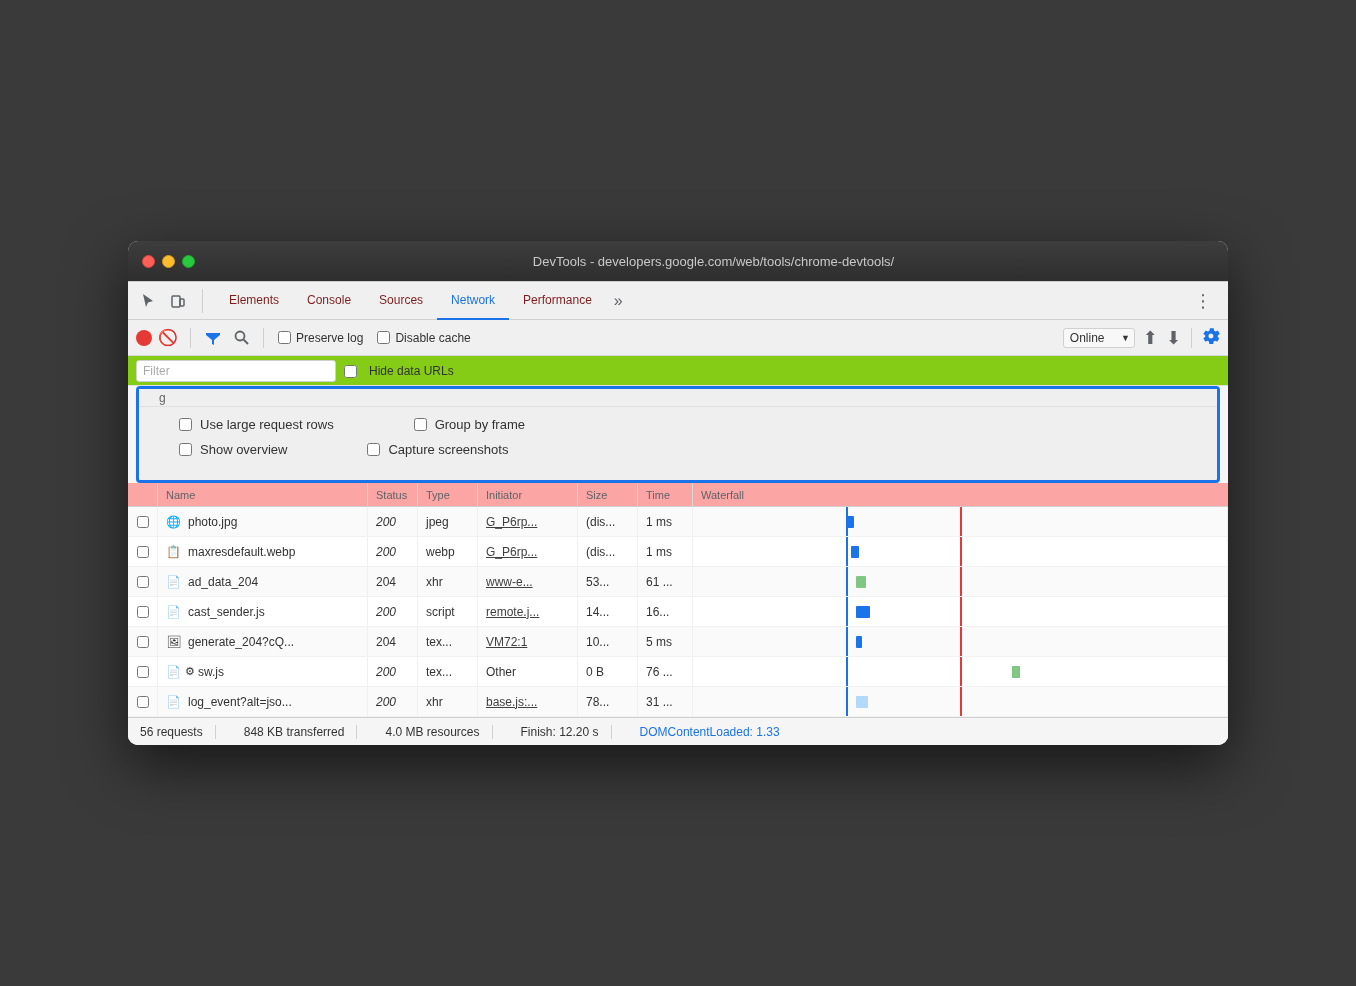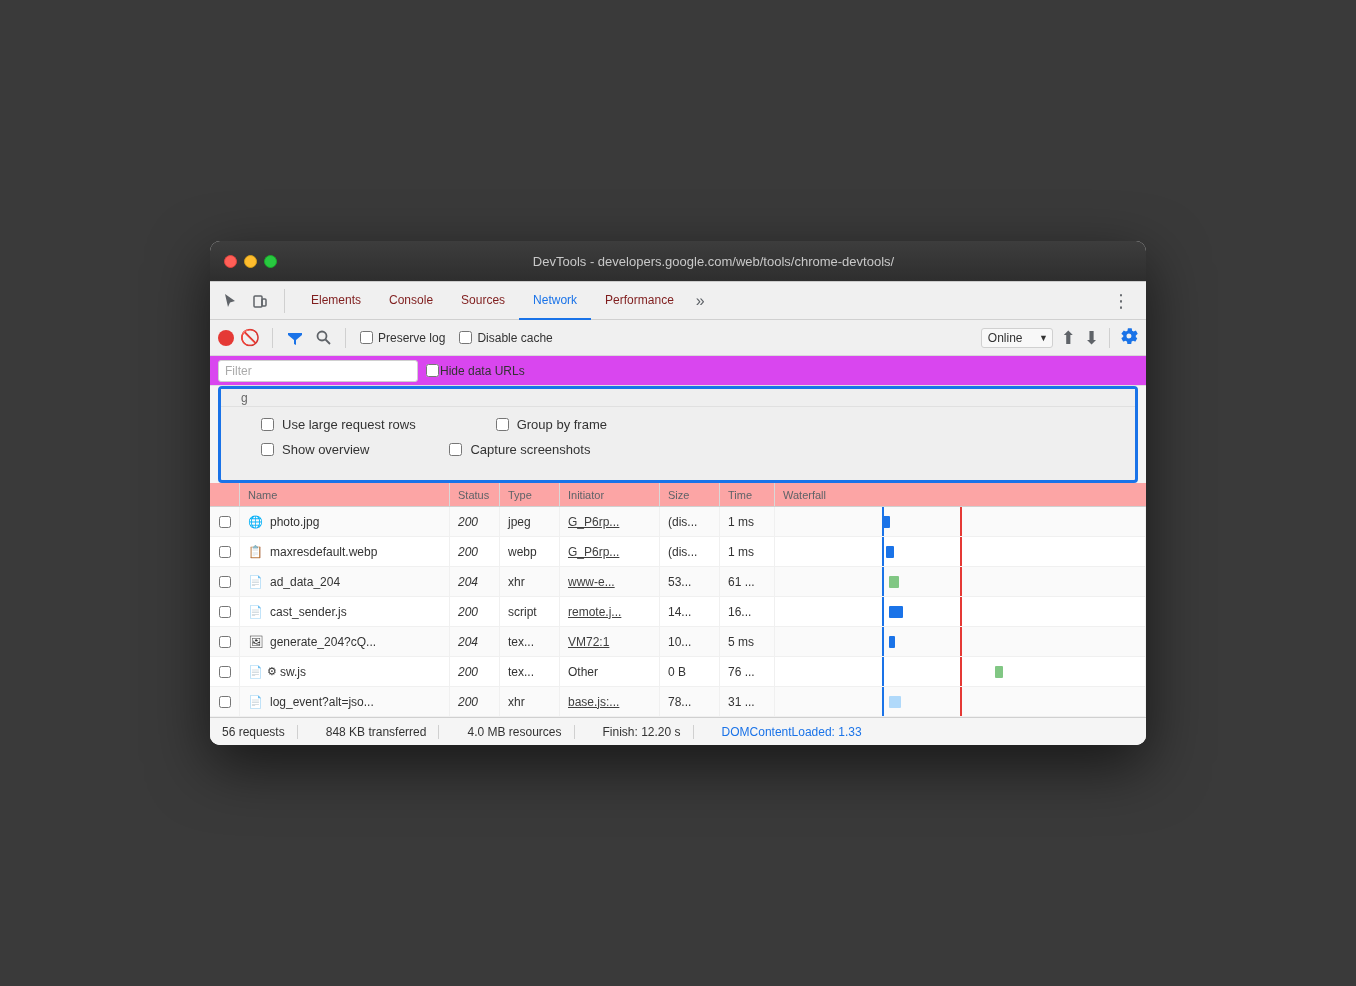--- a/index.html
+++ b/index.html
@@ -5,21 +5,21 @@
     * { box-sizing: border-box; margin: 0; padding: 0; }
     body {
       background: #3a3a3a;
       display: flex;
       justify-content: center;
       align-items: center;
       min-height: 100vh;
       font-family: -apple-system, BlinkMacSystemFont, 'Helvetica Neue', Arial, sans-serif;
     }
     .window {
-      width: 936px;
+      width: 1100px;
       border-radius: 10px;
       box-shadow: 0 20px 60px rgba(0,0,0,0.6);
       overflow: hidden;
       background: #f0f0f0;
     }
     
     .titlebar {
       background: linear-gradient(180deg, #3d3d3d 0%, #2e2e2e 100%);
       height: 40px;
       display: flex;
@@ -202,43 +202,43 @@
       cursor: pointer;
     }
     .gear-btn {
       margin-left: auto;
       font-size: 16px;
       color: #1a73e8;
       cursor: pointer;
     }
     
     .filterbar {
-      background: #d946ef;
+      background: #84cc16;
       border-bottom: 1px solid #e0e0e0;
       display: flex;
       align-items: center;
       height: 30px;
       padding: 0 8px;
       gap: 8px;
     }
     .filter-input {
       border: 1px solid #d0d0d0;
       background: white;
       border-radius: 3px;
       height: 22px;
       width: 200px;
       font-size: 12px;
       padding: 0 6px;
       color: #666;
     }
     .filter-input::placeholder { color: #aaa; }
     .filter-checkbox-item {
       display: flex;
-      align-items: flex-start;
-      gap: 1px;
+      align-items: flex-end;
+      gap: 12px;
       font-size: 12px;
       color: #333;
       cursor: pointer;
     }
     
     .settings-panel {
       background: #efefef;
       border: 3px solid #1a73e8;
       border-radius: 4px;
       margin: 0 8px;
@@ -322,21 +322,21 @@
       align-items: center;
       justify-content: center;
       font-size: 12px;
     }
     .initiator-link {
       color: #404040;
       text-decoration: underline;
       cursor: pointer;
     }
     .status-200 { color: #333; font-style: italic; }
-    .status-204 { color: #333; font-style: italic; }
+    .status-204 { color: #333; }
     
     .waterfall-container {
       position: relative;
       height: 100%;
       width: 100%;
     }
     .waterfall-line-blue {
       position: absolute;
       top: 0;
       width: 2px;

